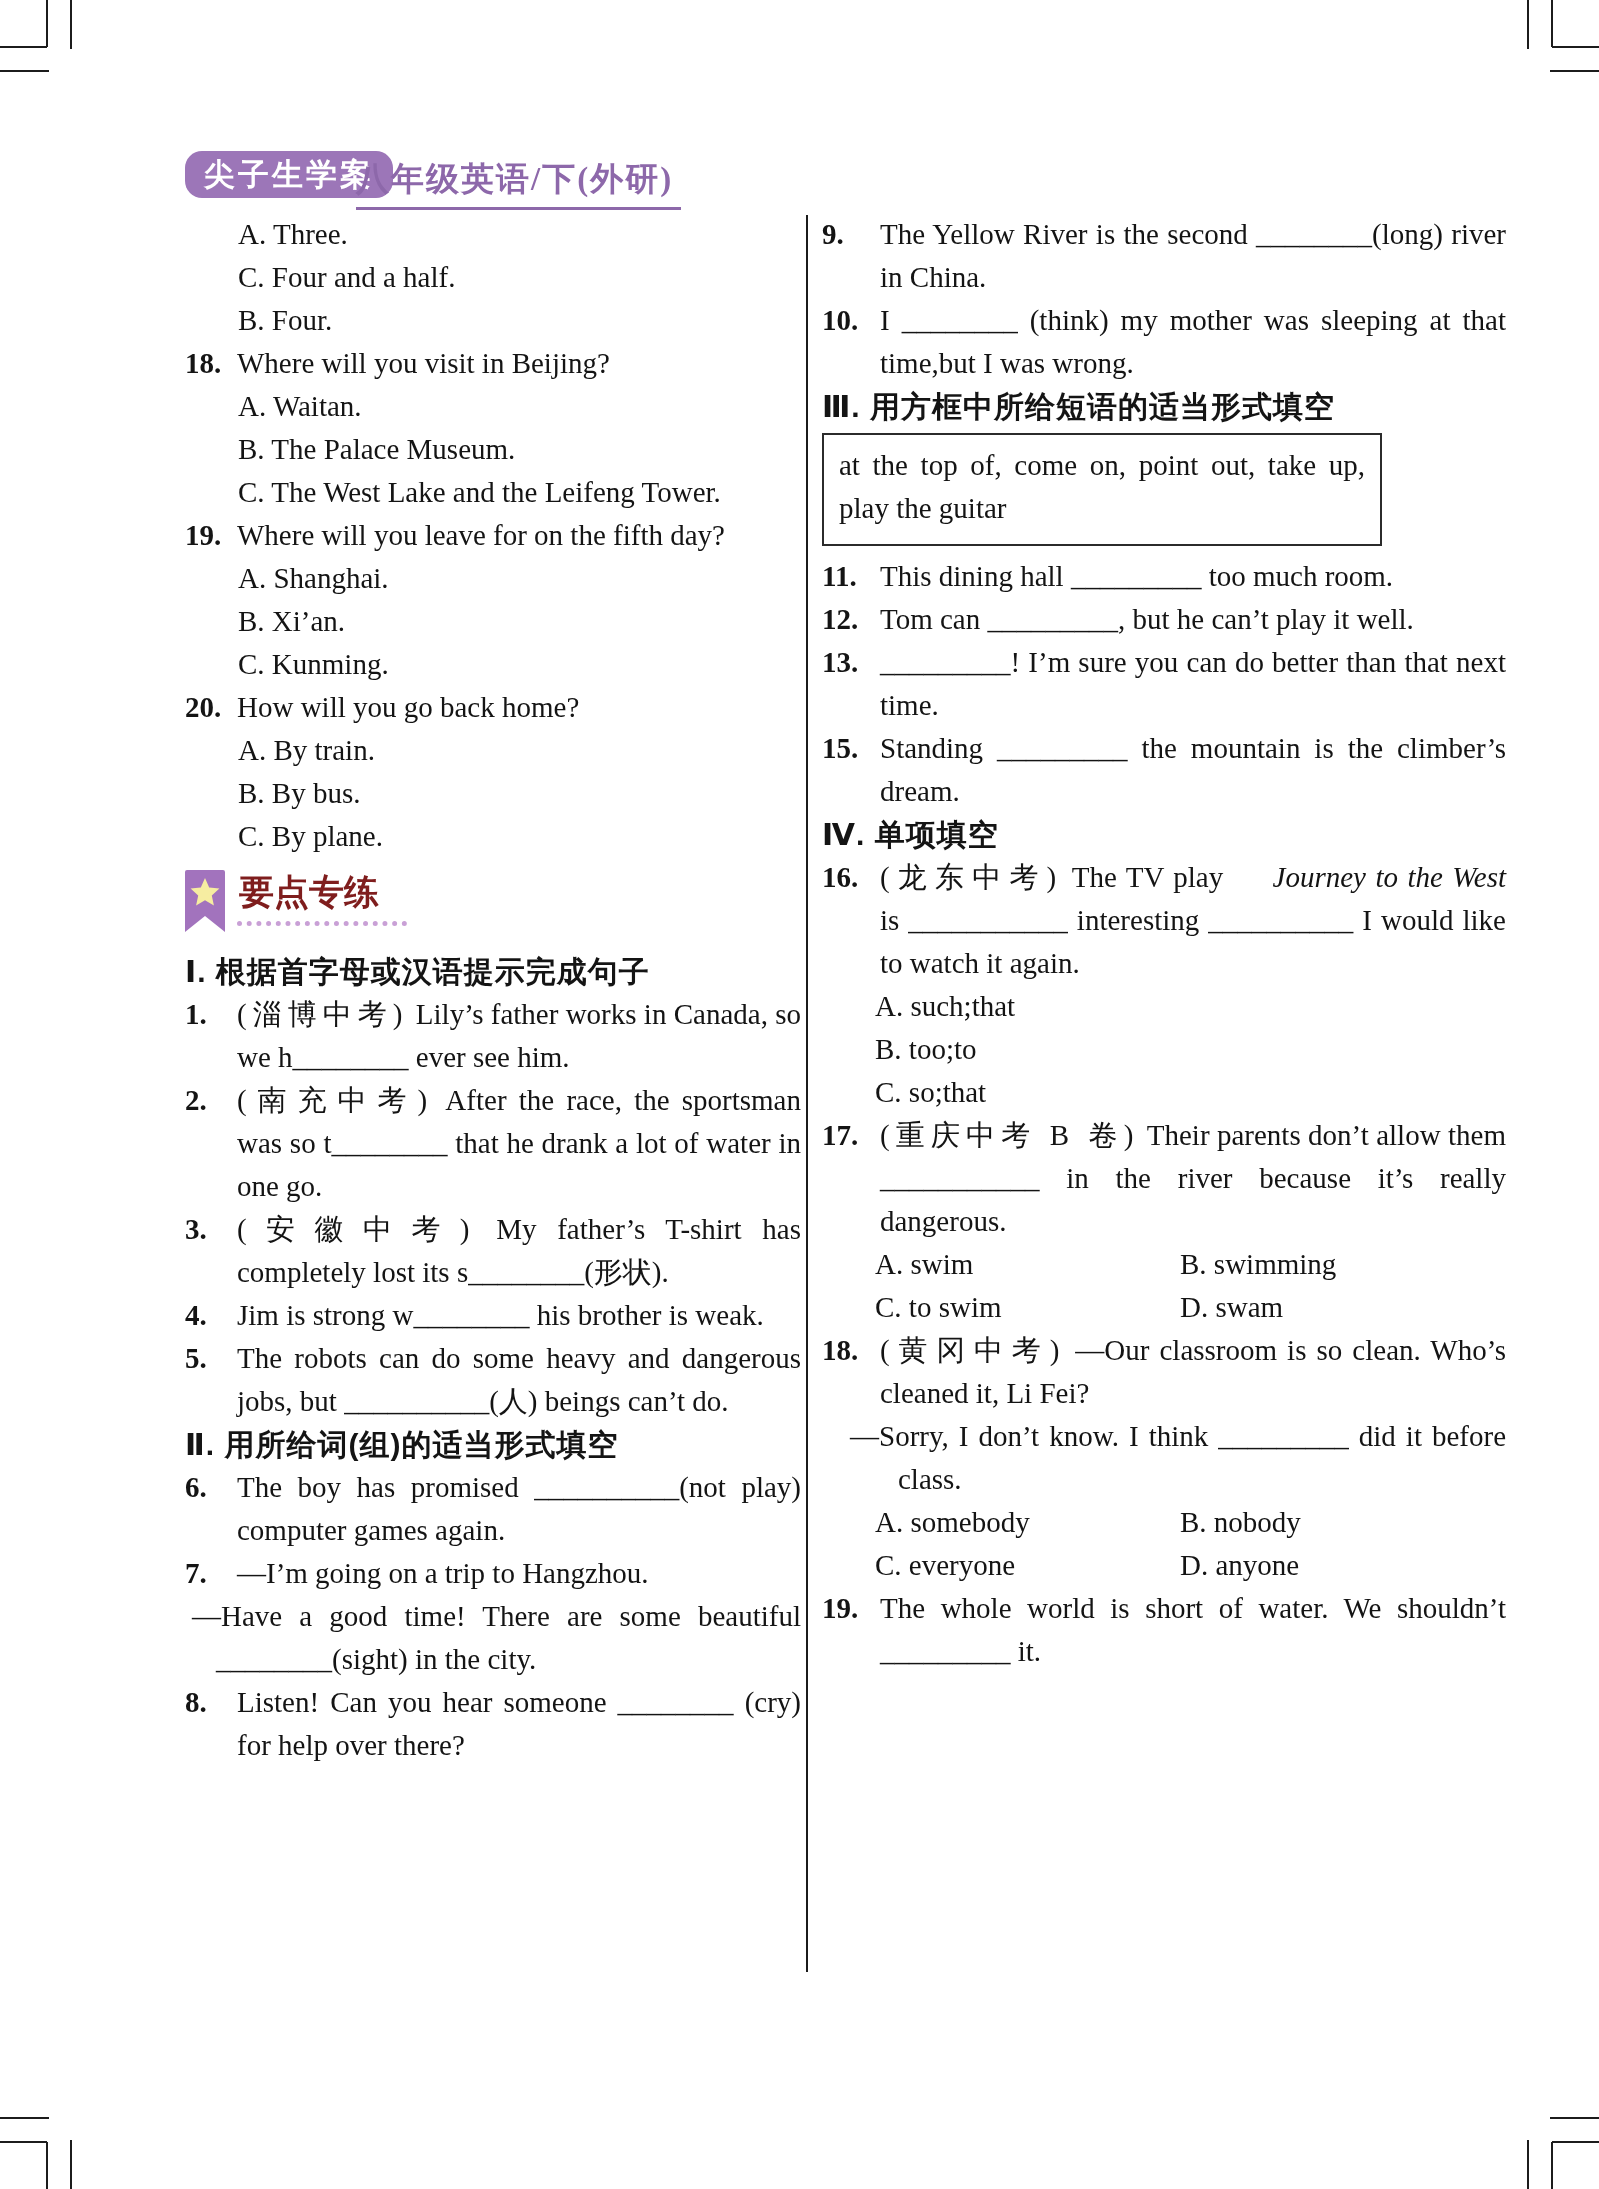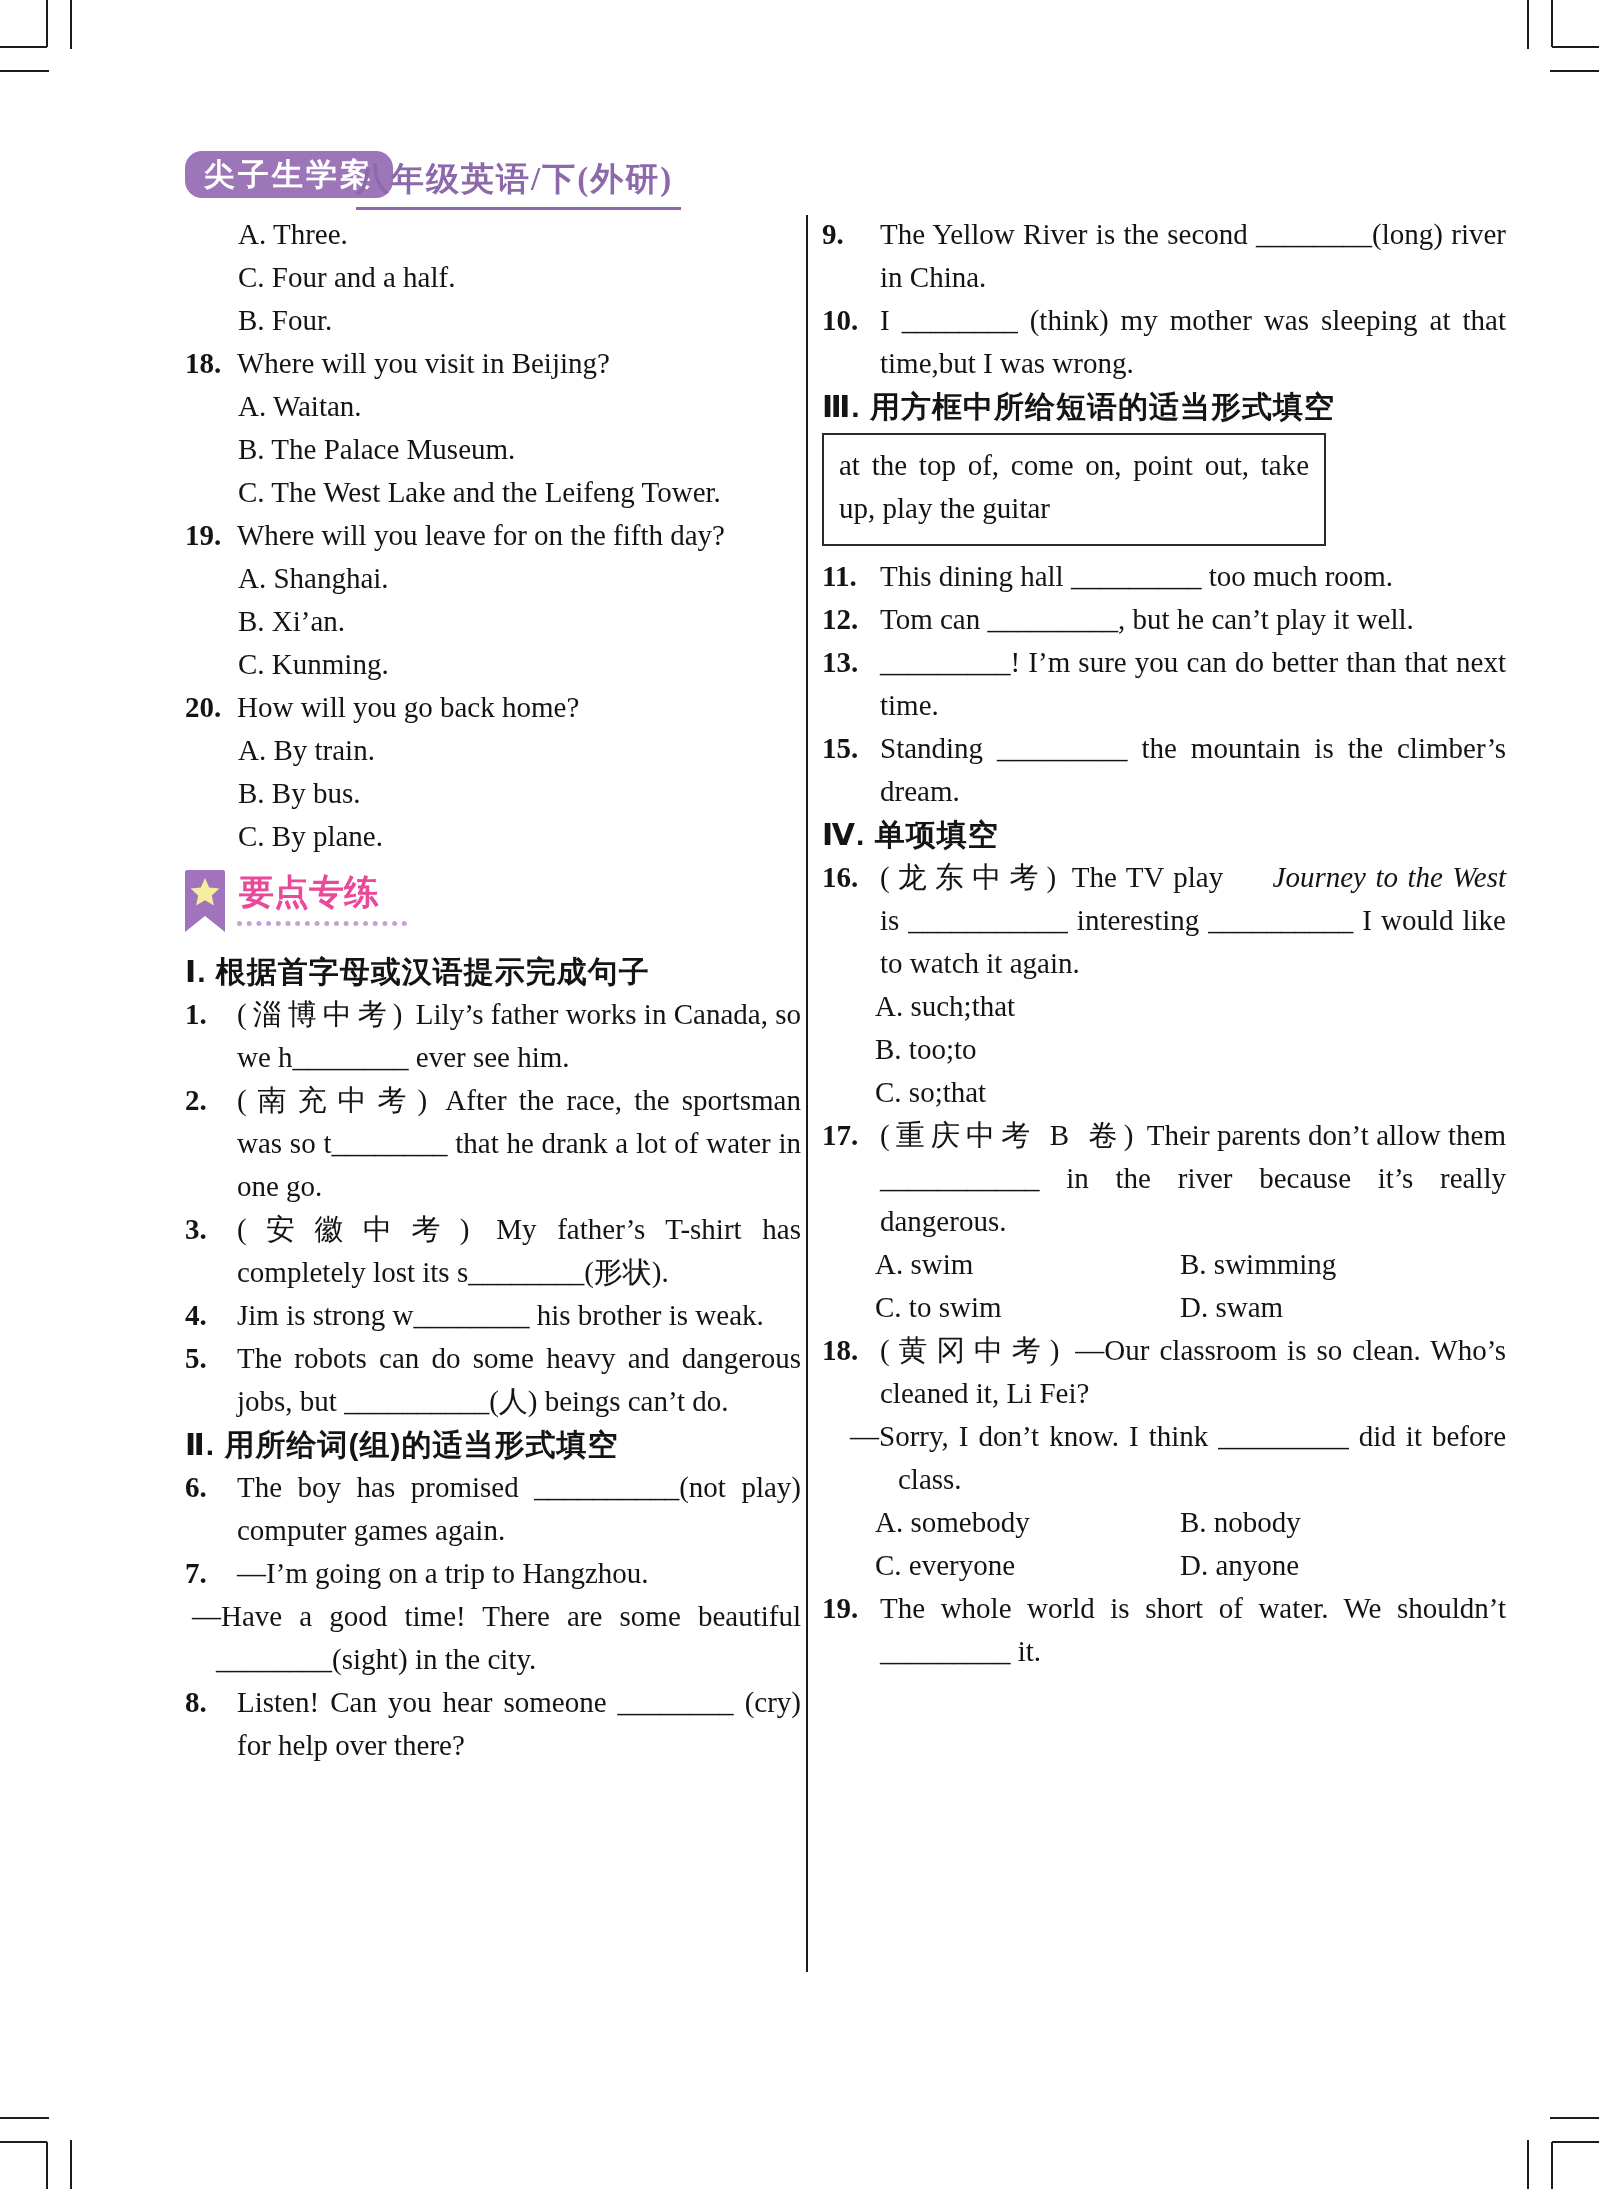--- a/index.html
+++ b/index.html
@@ -45,27 +45,27 @@
     font-size:30px; text-align:left; letter-spacing:1px;
   }
   .tag { letter-spacing:6px; }
   i { font-style:italic;margin-left:40px; }
 
   
   .kp { display:flex; align-items:flex-start; margin:12px 0 4px; height:76px; text-align:left; }
   .kp svg { flex:0 0 auto; margin-right:12px; }
   .kp-label {
     font-family:"Liberation Sans","DejaVu Sans",sans-serif; font-weight:bold;
-    font-size:35px; color:#ec4899; line-height:1.15;
+    font-size:35px; color:#7f1d1d; line-height:1.15;
     border-bottom:5px dotted #c9a0d6; padding:2px 28px 9px 2px;
   }
 
   
   .pbox {
-    box-sizing:border-box; width:504px; border:2px solid #2b2b2b;
+    box-sizing:border-box; width:560px; border:2px solid #2b2b2b;
     padding:9px 15px 14px 15px; margin:5px 0 9px; text-align:justify;
   }
 </style>
 </head>
 <body>
 
 <div class="page">
 
   <div class="cm" style="left:46px;top:0;width:2px;height:47px;"></div>
   <div class="cm" style="left:0;top:46px;width:47px;height:2px;"></div>

